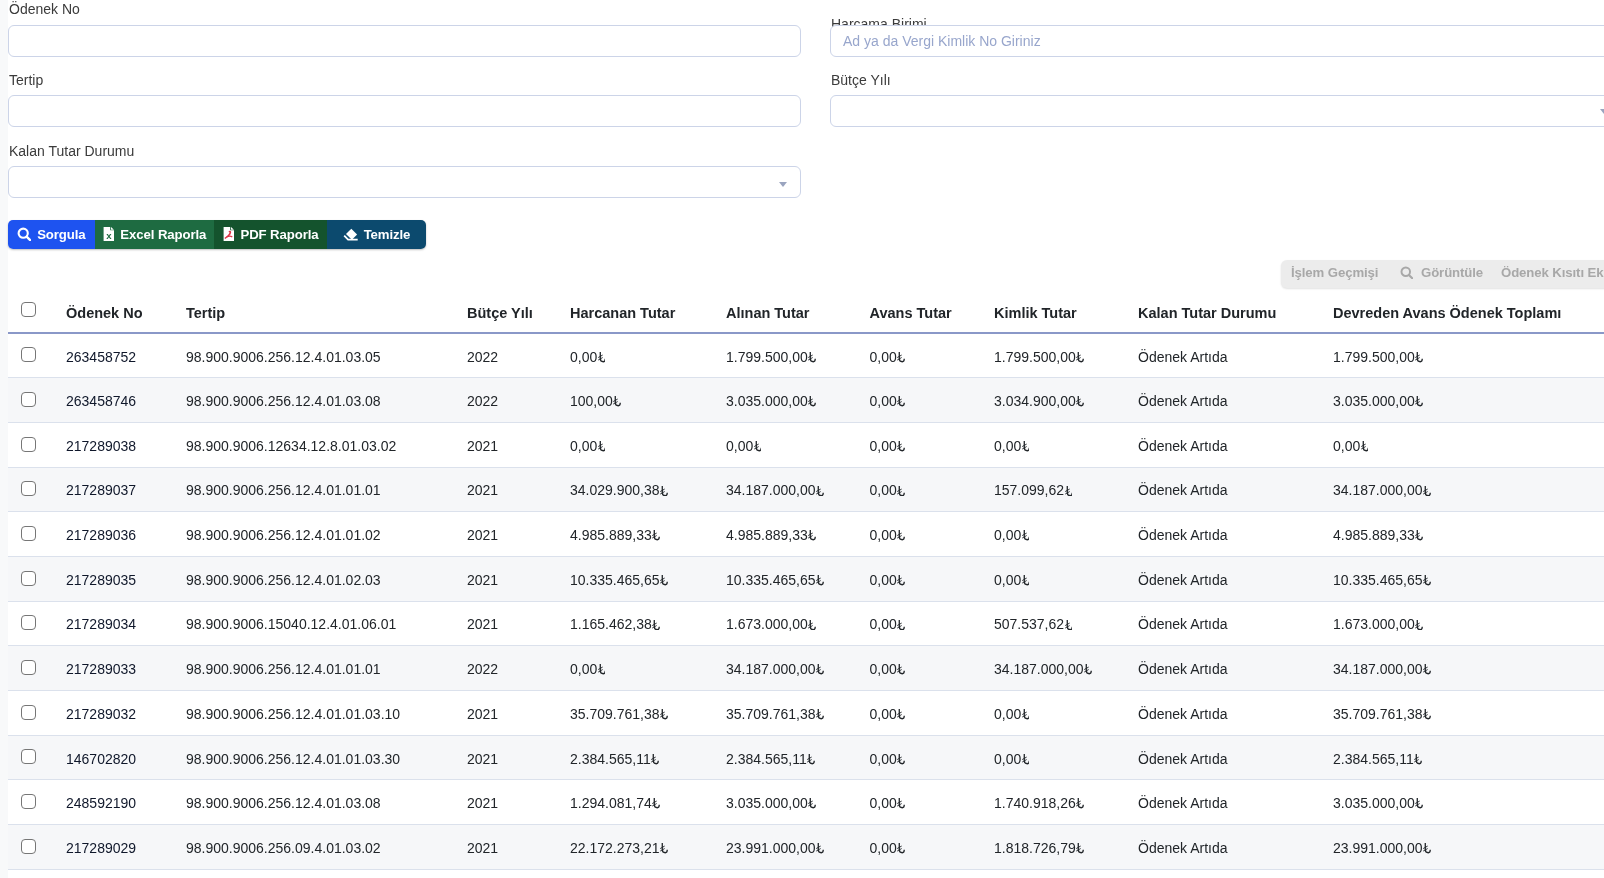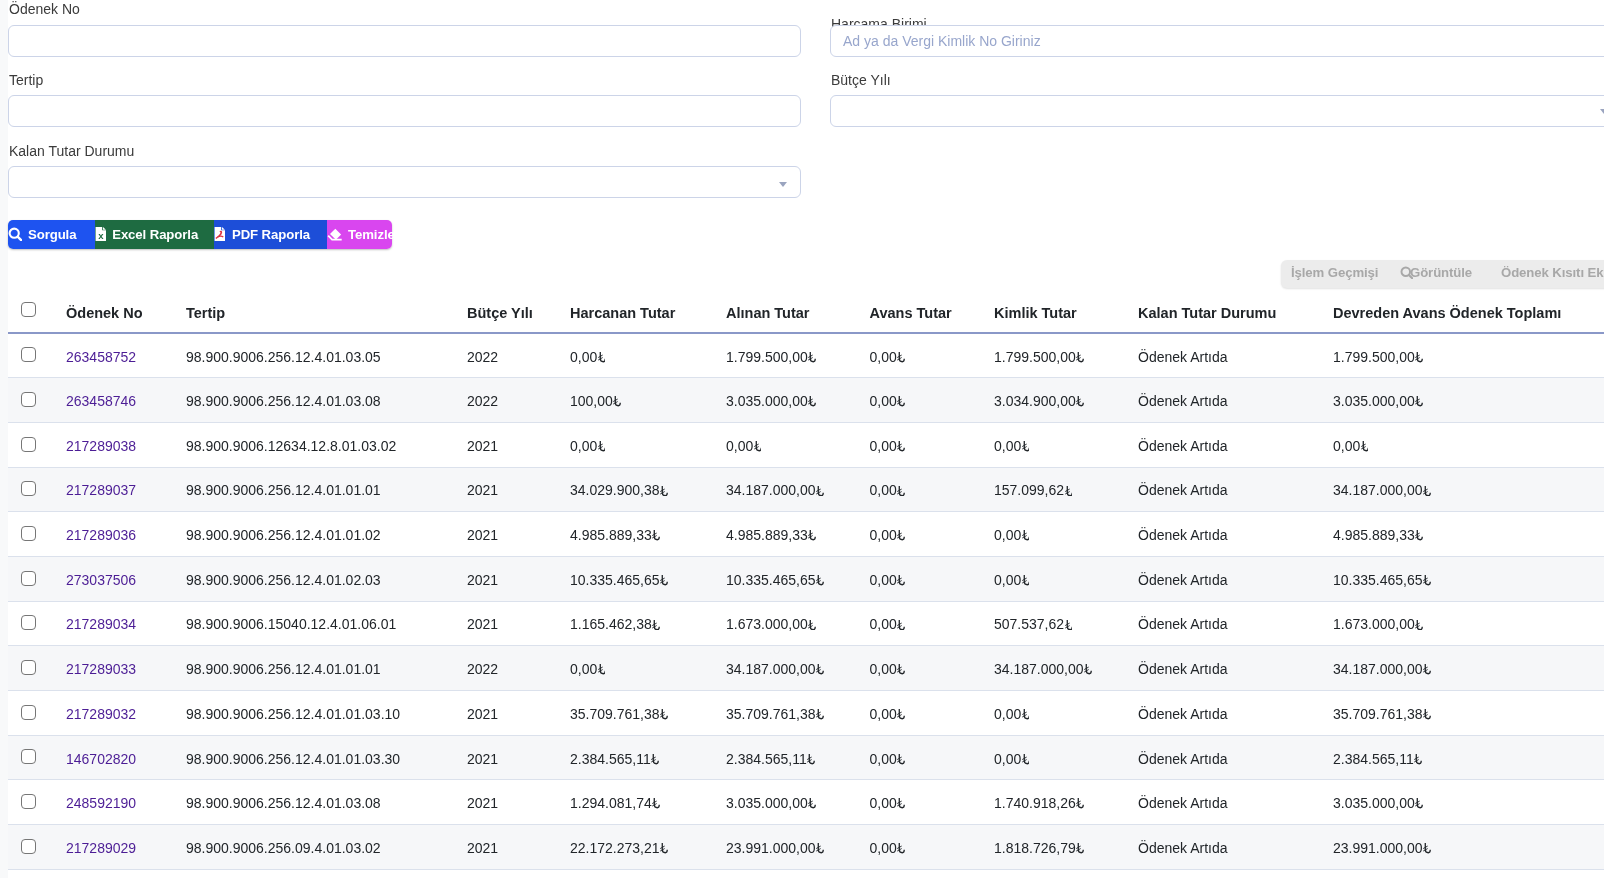--- a/index.html
+++ b/index.html
@@ -3,34 +3,34 @@
 <style>
 *{margin:0;padding:0;box-sizing:border-box}
 html,body{width:1604px;height:878px;overflow:hidden;background:#f8f9fa}
 body{font-family:"Liberation Sans",sans-serif;position:relative}
 .card{position:absolute;left:8px;top:0;width:1615px;height:878px;background:#fff}
 .abs{position:absolute}
 .lbl{font-size:14px;color:#3b3b3b;line-height:18px}
 .inp{width:793px;height:32.5px;background:#fff;border:1px solid #ccd4e8;border-radius:6px;font-size:14px;color:#98a6cc;display:flex;align-items:center;padding:0 12px}
 .caret{position:absolute;right:13px;top:13px;width:0;height:0;border-left:4.5px solid transparent;border-right:4.5px solid transparent;border-top:5px solid #9aa4bf}
 .btnrow{position:absolute;left:8px;top:219.7px;height:29px;display:flex;border-radius:5px;box-shadow:0 1px 2px rgba(0,0,0,.25)}
-.btn{height:29px;display:flex;align-items:center;gap:6px;color:#fff;font-weight:bold;font-size:13.2px;letter-spacing:-0.1px}
+.btn{height:29px;display:flex;align-items:center;justify-content:center;gap:6px;color:#fff;font-weight:bold;font-size:13.2px;letter-spacing:-0.1px}
 .btn svg{flex:0 0 auto}
 .b1{width:86.7px;background:#1e53f0;border-radius:5px 0 0 5px}
 .b2{width:119.8px;background:#1e6b41}
-.b3{width:112.5px;background:#1d4ed8}
-.b4{width:65px;background:#d946ef;border-radius:0 5px 5px 0}
+.b3{width:112.5px;background:#14532d}
+.b4{width:99px;background:#0c4a6e;border-radius:0 5px 5px 0}
 .toolbar{position:absolute;left:1281px;top:259.5px;width:342px;height:28px;background:#ececec;border-radius:6px;box-shadow:0 1px 2px rgba(0,0,0,.12);font-weight:bold;font-size:13.2px;color:#a8a8a8;letter-spacing:-0.1px}
 .toolbar span{position:absolute;top:5px;white-space:nowrap}
 table{position:absolute;left:8px;top:289px;width:1615px;border-collapse:collapse;table-layout:fixed}
 th,td{font-size:14px;text-align:left;vertical-align:middle;padding:0 12px;white-space:nowrap;overflow:hidden}
 thead th{color:#212529;font-weight:bold;font-size:14.5px;height:44px;border-bottom:2px solid #8a98c8;padding-top:5px}
 tbody td{height:44.7px;border-bottom:1px solid #dbe1ec;color:#212529;padding-top:2px}
 tbody tr:nth-child(even){background:#f6f7f9}
-.lnk{color:#4c1d95}
+.lnk{color:#0f172a}
 .cb{display:inline-block;width:15px;height:15px;border:1px solid #767676;border-radius:4px;background:#fff;vertical-align:middle;margin-top:-6px;margin-left:1px}
 .tl{width:7.6px;height:10.9px;margin-left:0.5px;vertical-align:-1px}
 </style></head>
 <body>
 <svg width="0" height="0" style="position:absolute">
     <defs>
 <g id="tlsym">
         <path d="M4.2 0 L4.2 12 Q4.2 17.9 9.8 17.9 Q13.4 17.9 13.4 12.6" fill="none" stroke="#212529" stroke-width="2.4"></path>
 <path d="M0.4 10.2 L8.6 5.6 M0.4 14.8 L8.6 10.2" stroke="#212529" stroke-width="1.7" fill="none"></path>
       </g>
@@ -77,21 +77,21 @@
         <path d="M8.3 0.7 L14.1 6.5 L8.9 11.7 L3 5.9 Z" fill="#fff"></path>
         <path d="M1.2 7.7 L5.1 11.6 H14.7" fill="none" stroke="#fff" stroke-width="1.8"></path>
       </svg>Temizle</div>
 </div>
 
 <div class="toolbar">
 <span style="left:10px">İşlem Geçmişi</span>
 <svg class="abs" style="left:119px;top:6.5px;color:#a8a8a8" width="13" height="13" viewBox="0 0 14 14">
       <use href="#srch"></use>
     </svg>
-<span style="left:129px">Görüntüle</span>
+<span style="left:140px">Görüntüle</span>
 <span style="left:220px">Ödenek Kısıtı Ekle</span>
 </div>
 
 <table>
 <colgroup>
       <col style="width:46px">
       <col style="width:120px">
       <col style="width:281px">
       <col style="width:103px">
       <col style="width:156px">
@@ -221,21 +221,21 @@
         <td>0,00<svg class="tl" viewBox="0 0 14 20">
             <use href="#tlsym"></use>
           </svg></td>
         <td>Ödenek Artıda</td>
         <td>4.985.889,33<svg class="tl" viewBox="0 0 14 20">
             <use href="#tlsym"></use>
           </svg></td>
       </tr>
 <tr>
         <td class="cbc"><span class="cb"></span></td>
-        <td><a class="lnk">273037506</a></td>
+        <td><a class="lnk">217289035</a></td>
         <td>98.900.9006.256.12.4.01.02.03</td>
         <td>2021</td>
         <td>10.335.465,65<svg class="tl" viewBox="0 0 14 20">
             <use href="#tlsym"></use>
           </svg></td>
         <td>10.335.465,65<svg class="tl" viewBox="0 0 14 20">
             <use href="#tlsym"></use>
           </svg></td>
         <td>0,00<svg class="tl" viewBox="0 0 14 20">
             <use href="#tlsym"></use>

